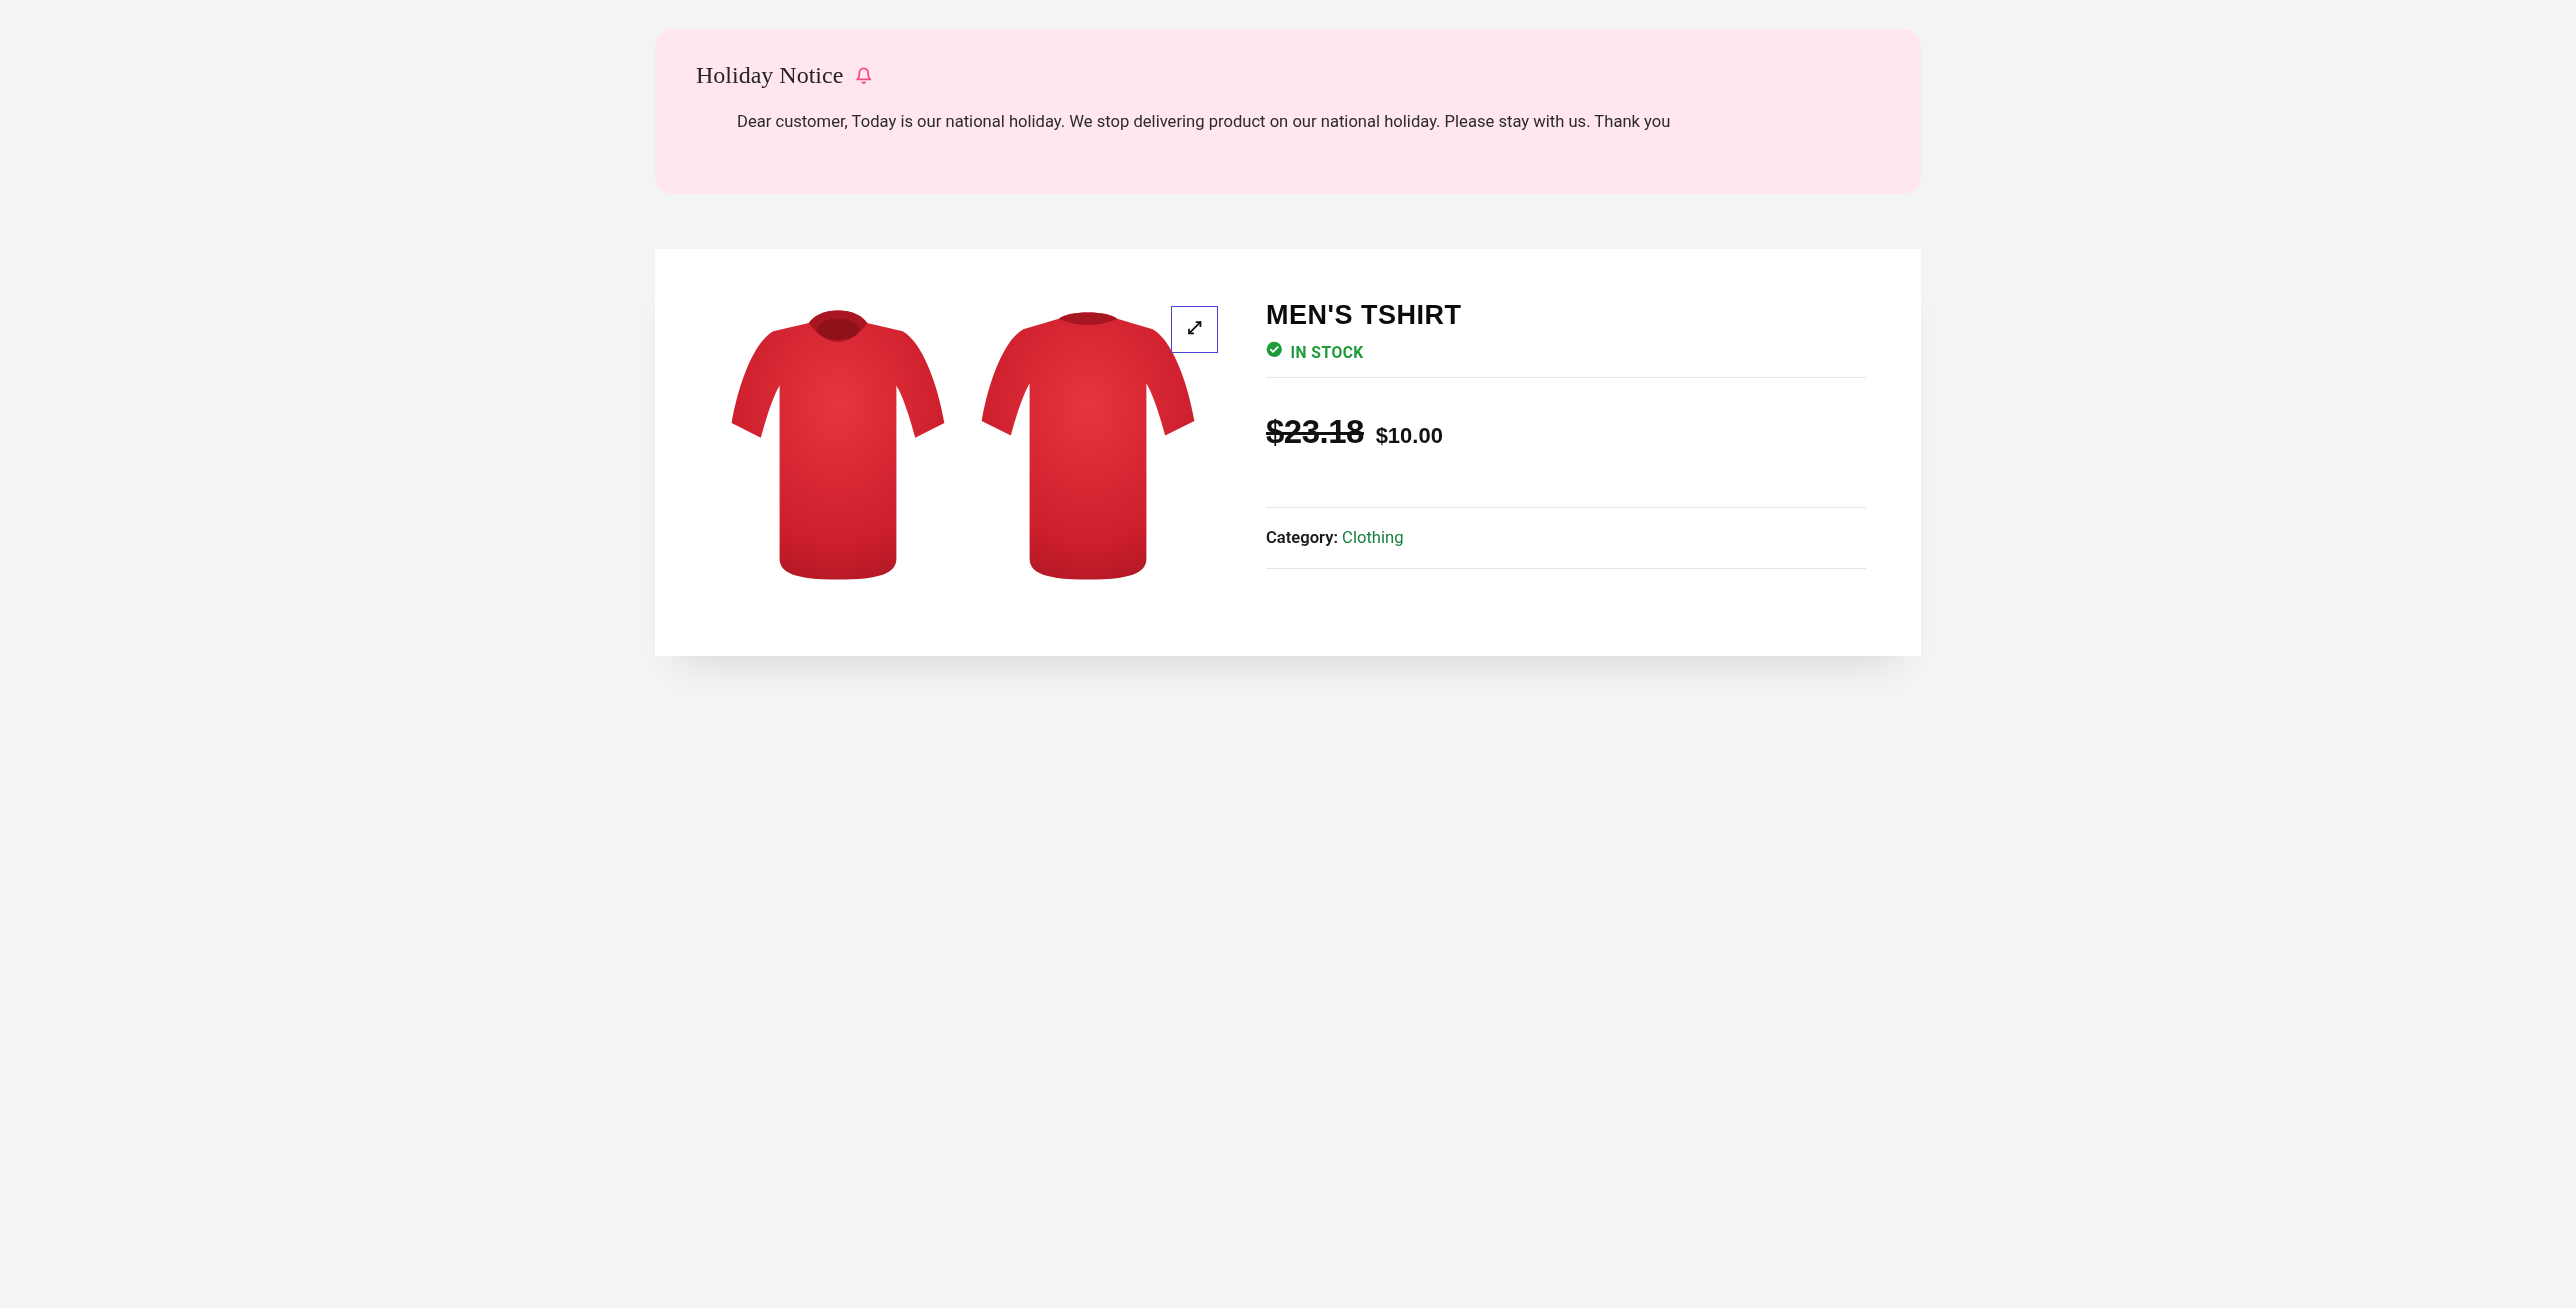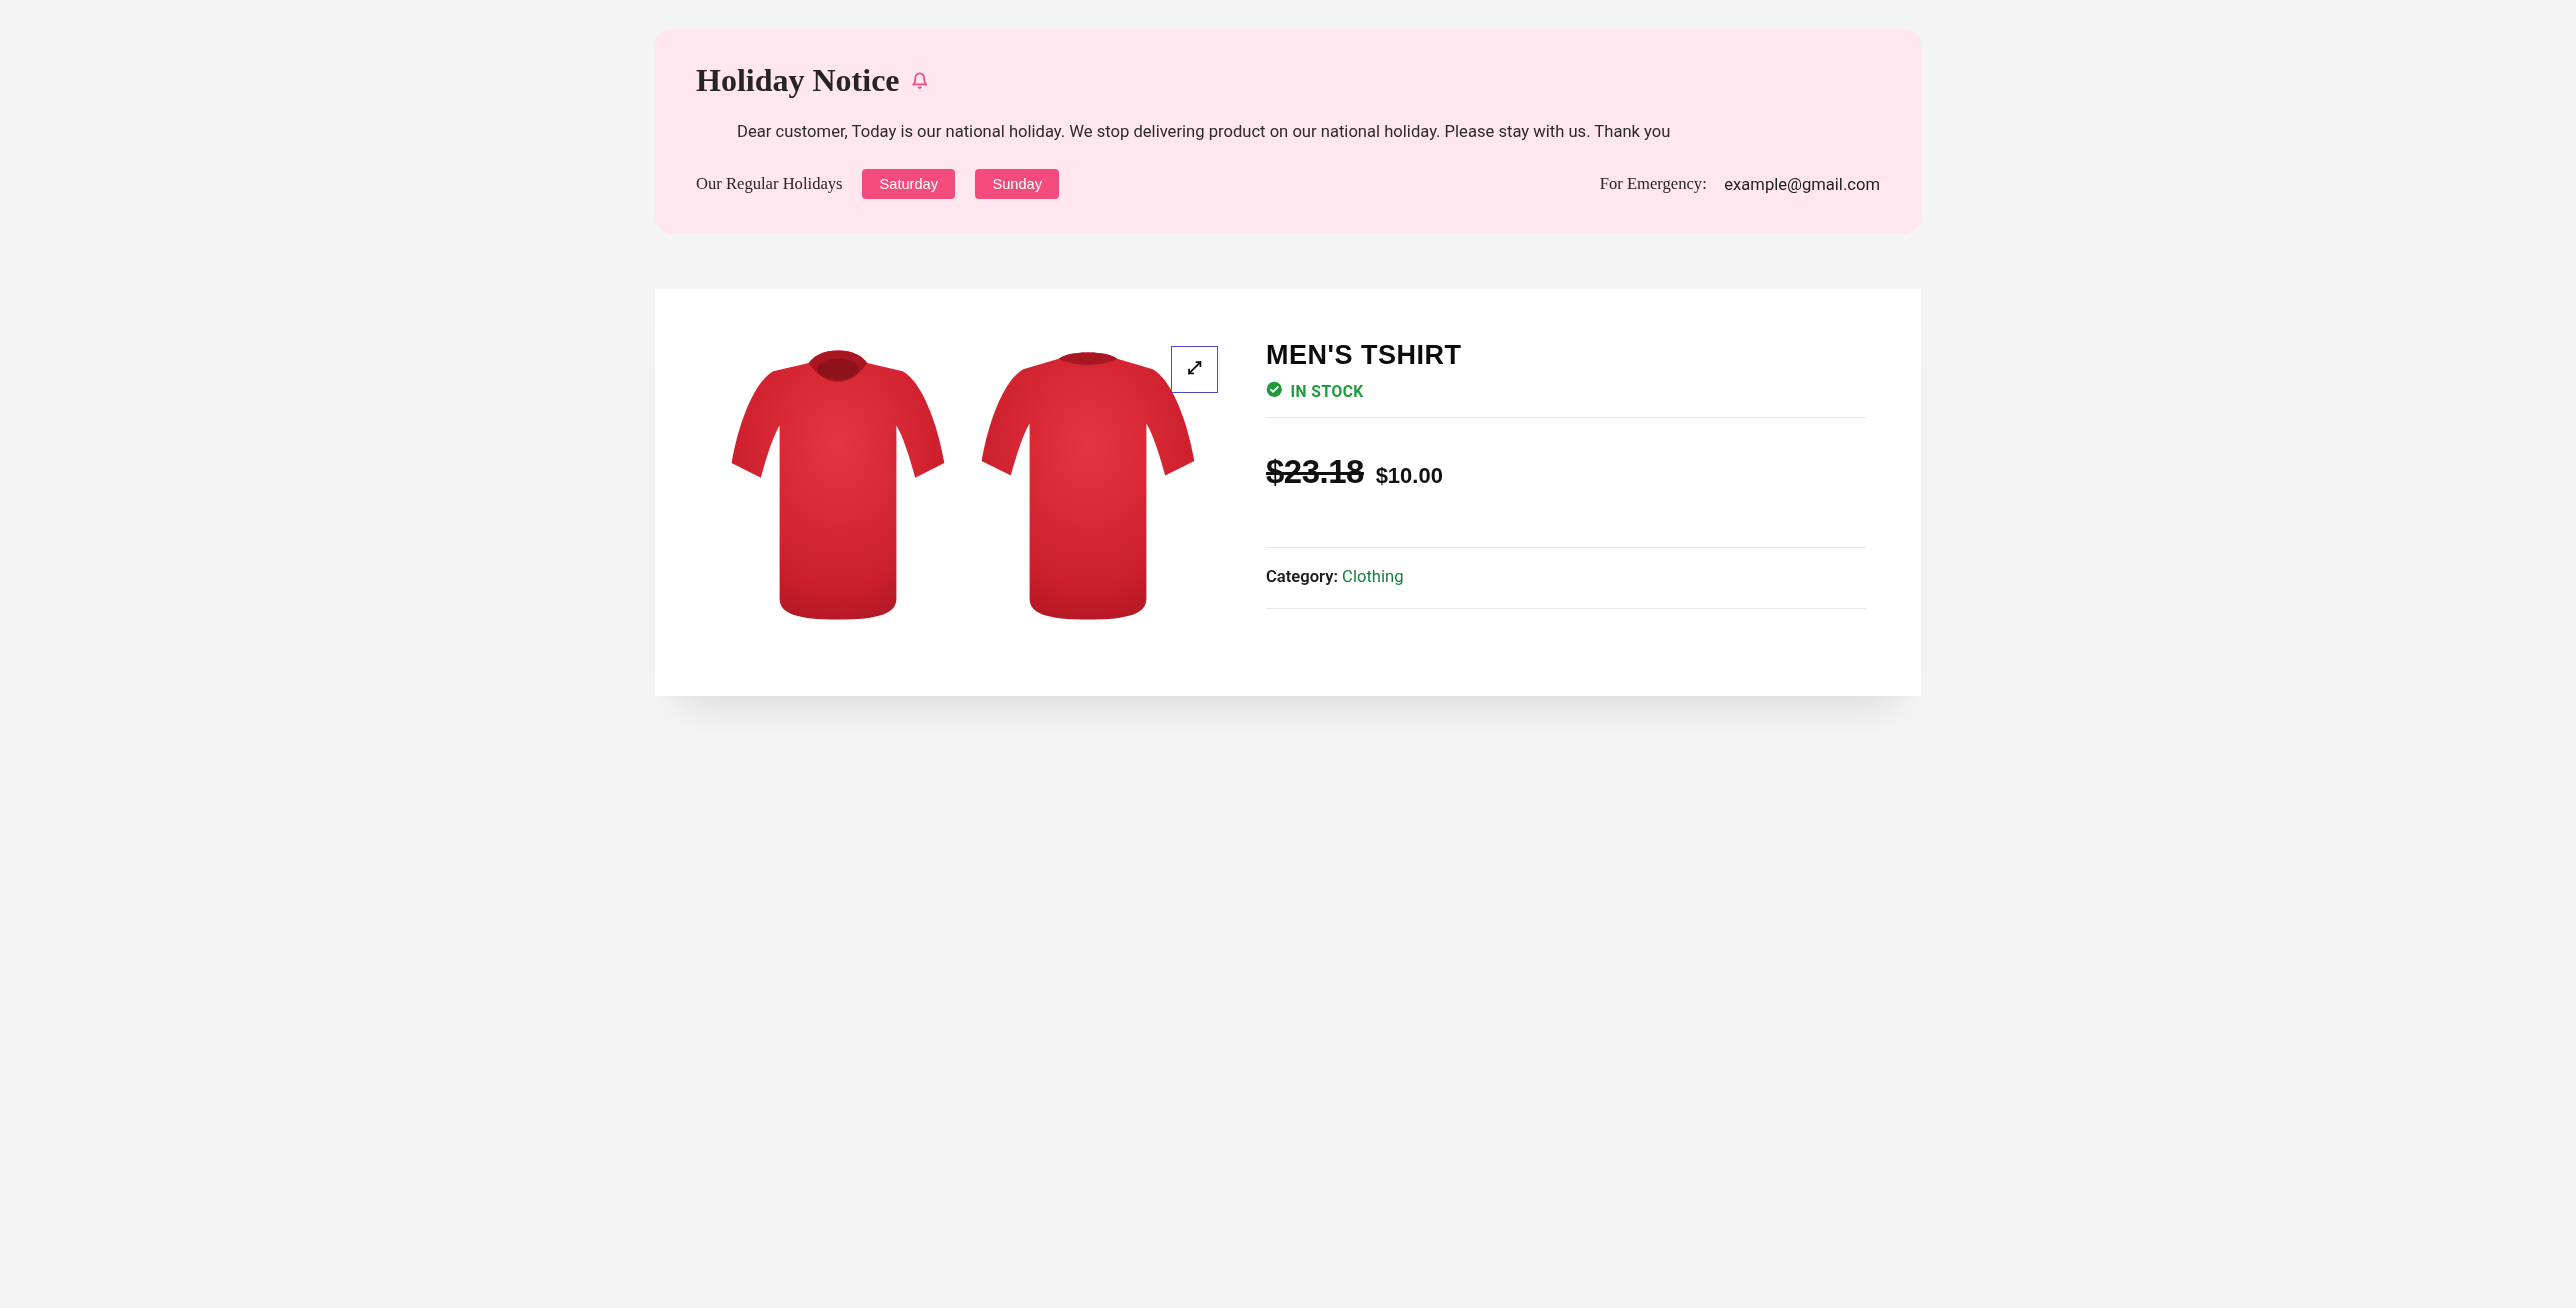--- a/index.html
+++ b/index.html
@@ -22,22 +22,22 @@
     padding: 33px 41px 35px;
   }
   .notice-title-row {
     display: flex;
     align-items: center;
     gap: 11.7px;
     margin-bottom: 21.4px;
   }
   .notice-title {
     font-family: Georgia, "Times New Roman", serif;
-    font-size: 32px;
-    font-weight: 700;
+    font-size: 24px;
+    font-weight: 400;
     color: #272424;
   }
   .bell-icon {
     width: 17.5px;
     height: 17.5px;
     position: relative;
     top: 1.9px;
   }
   .notice-body {
     font-size: 16.6px;
@@ -193,31 +193,20 @@
     <div class="notice-title-row">
       <span class="notice-title">Holiday Notice</span>
       <span>
         <svg class="bell-icon" viewBox="0 0 24 24" fill="none" stroke="#f44b7f" stroke-width="2.4" stroke-linecap="round" stroke-linejoin="round">
           <path d="M18 8a6 6 0 1 0-12 0c0 7-3 9-3 9h18s-3-2-3-9"></path>
           <path d="M13.7 21a2 2 0 0 1-3.4 0"></path>
         </svg>
       </span>
     </div>
     <p class="notice-body">Dear customer, Today is our national holiday. We stop delivering product on our national holiday. Please stay with us. Thank you</p>
-    <div class="notice-bottom">
-      <div class="notice-left">
-        <span class="regular-label">Our Regular Holidays</span>
-        <button class="day-pill">Saturday</button>
-        <button class="day-pill">Sunday</button>
-      </div>
-      <div class="notice-right">
-        <span class="emergency-label">For Emergency:</span>
-        <a href="#" class="emergency-email">example@gmail.com</a>
-      </div>
-    </div>
   </div>
 
   <div class="product-card">
     <div class="gallery">
 
       <div class="tshirt-wrap">
         <svg class="tshirt-svg" viewBox="0 0 220 280">
           <defs>
             <radialGradient id="shirtFront" cx="50%" cy="35%" r="75%">
               <stop offset="0%" stop-color="#e53540"></stop>

